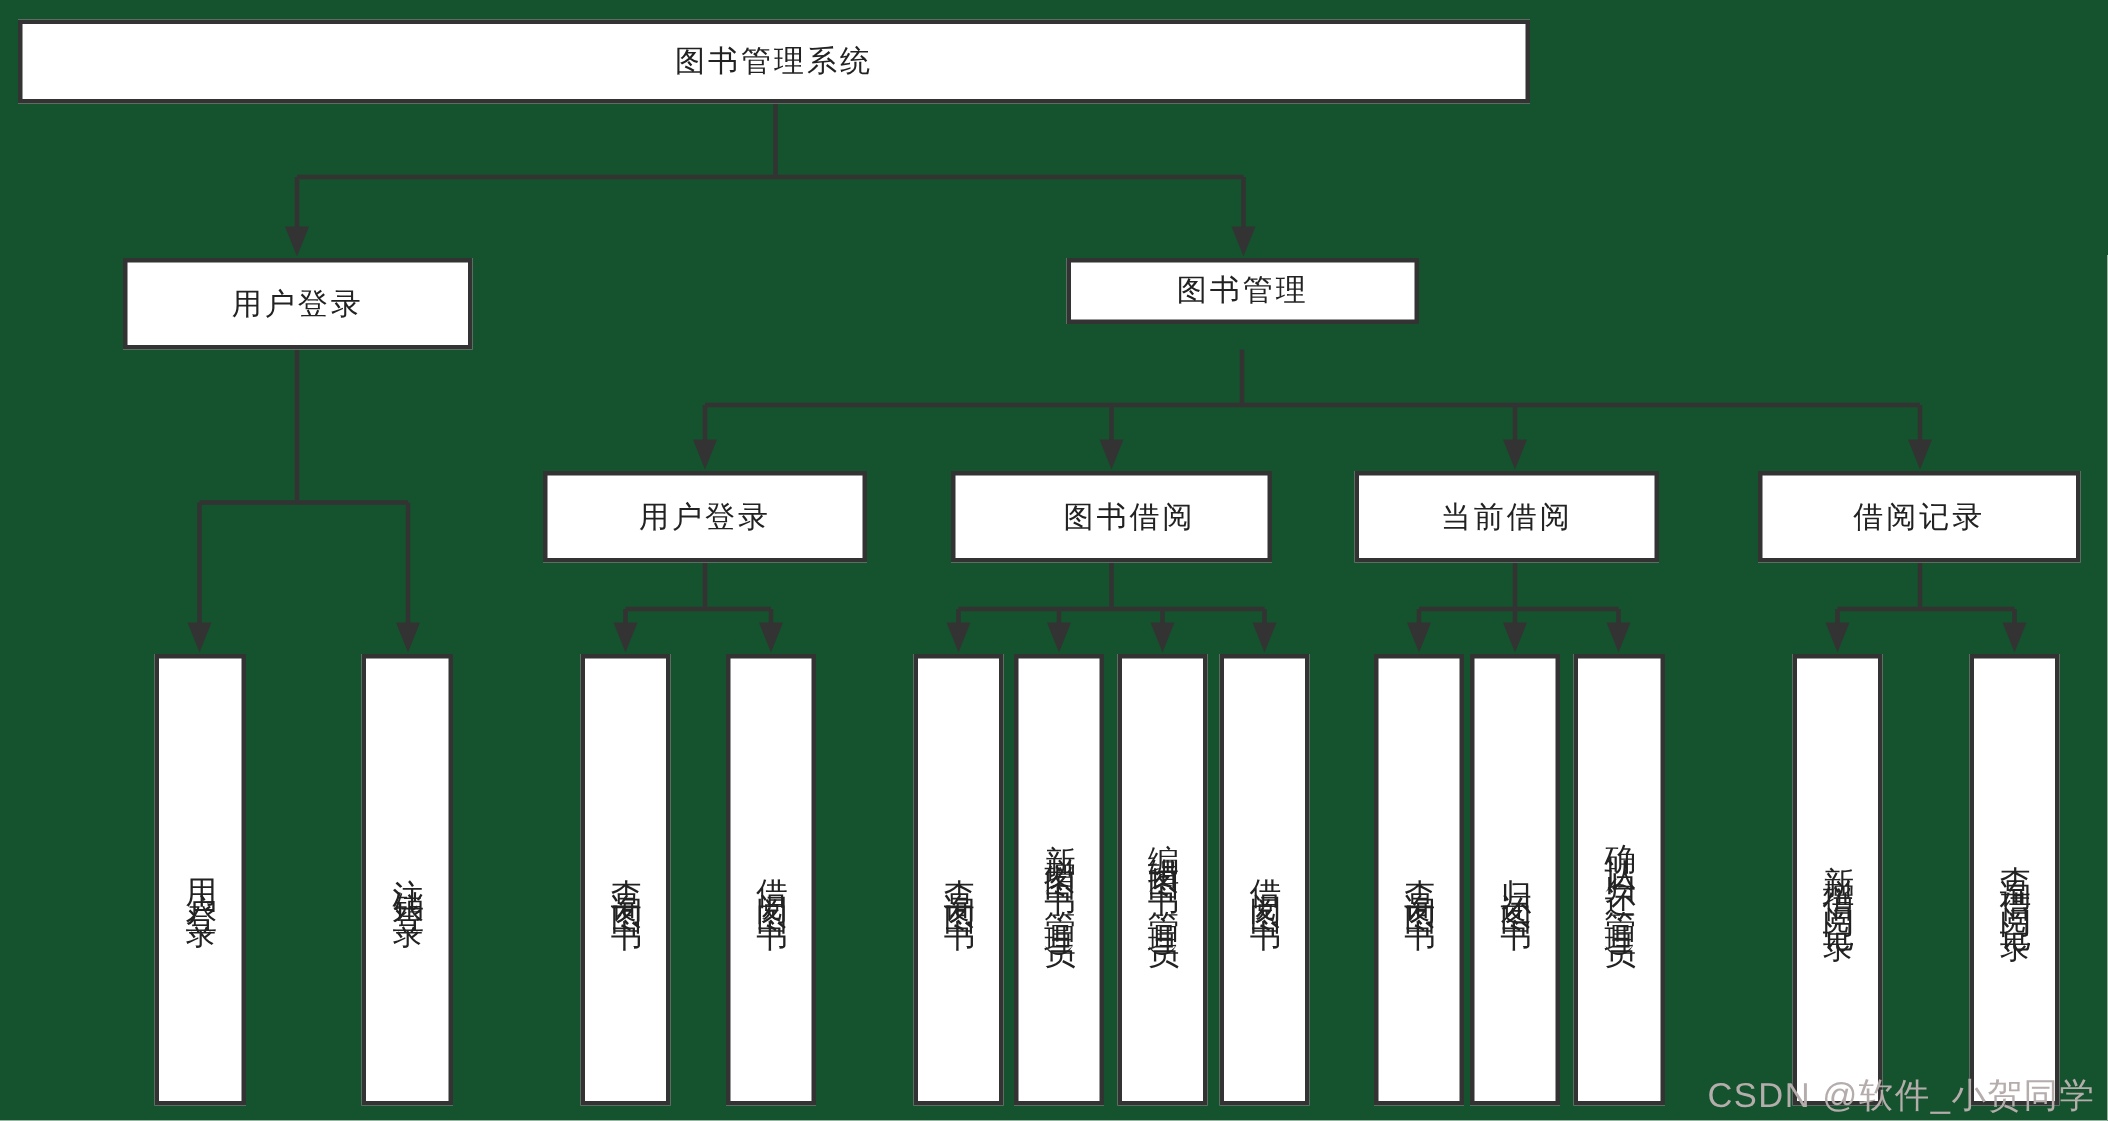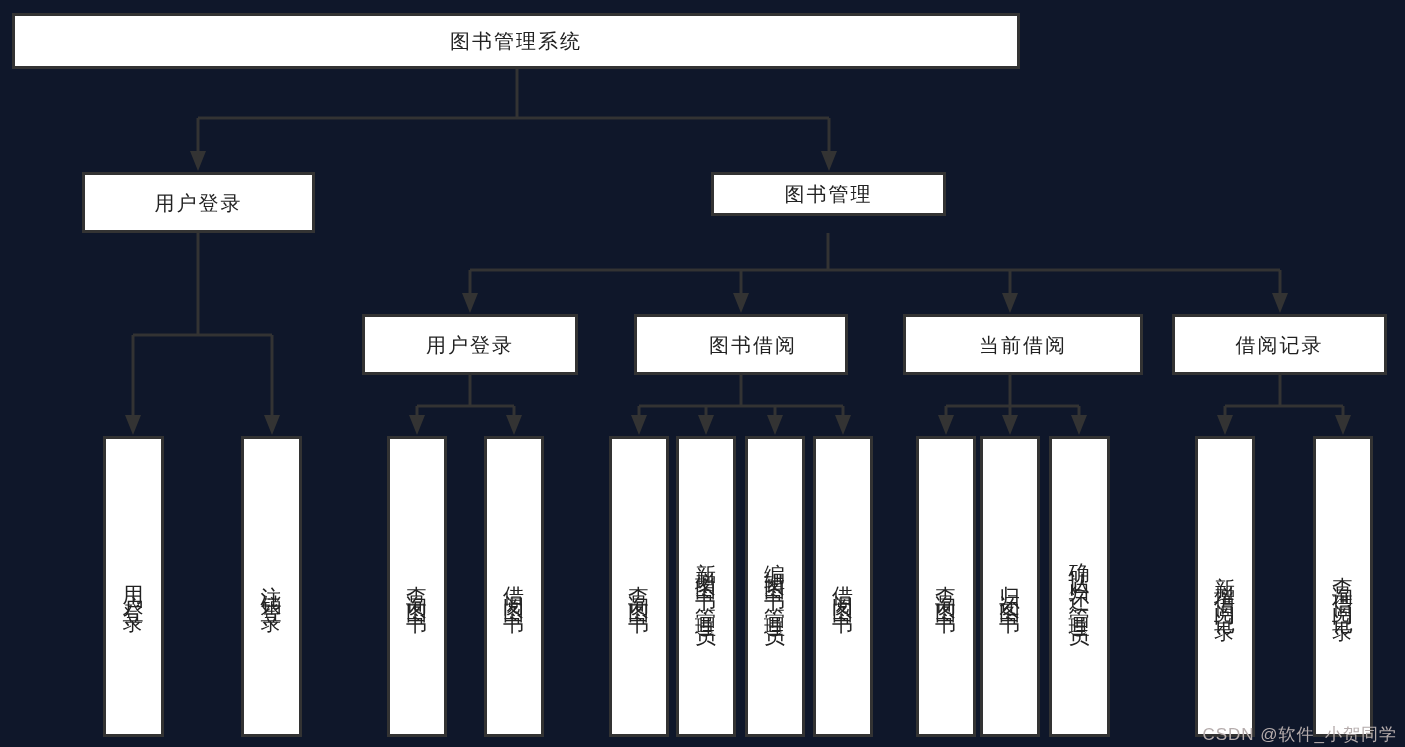--- a/index.html
+++ b/index.html
@@ -5,21 +5,21 @@
   html, body {
     margin: 0;
     padding: 0;
     background: #ffffff;
     font-family: "Liberation Sans", "DejaVu Sans", sans-serif;
   }
   .canvas {
     position: relative;
     width: 1405px;
     height: 747px;
-    background: #0f172a;
+    background: #14532d;
     overflow: hidden;
   }
   .connectors {
     position: absolute;
     left: 0;
     top: 0;
     width: 1405px;
     height: 747px;
   }
   .node {
@@ -43,40 +43,40 @@
     text-orientation: mixed;
     letter-spacing: 9px;
     font-size: 21px;
   }
   
   .nd-root   { left: 12px;   top: 13px;  width: 1008px; height: 56px; }
   .nd-l2a    { left: 82px;   top: 172px; width: 233px;  height: 61px; }
   .nd-l2b    { left: 711px;  top: 172px; width: 235px;  height: 44px; }
   .nd-l3a    { left: 362px;  top: 314px; width: 216px;  height: 61px; }
   .nd-l3b    { left: 634px;  top: 314px; width: 214px;  height: 61px; padding-left: 24px; }
-  .nd-l3c    { left: 903px;  top: 314px; width: 240px;  height: 61px; }
+  .nd-l3c    { left: 903px;  top: 314px; width: 203px;  height: 61px; }
   .nd-l3d    { left: 1172px; top: 314px; width: 215px;  height: 61px; }
   .nd-u1     { left: 103px;  top: 436px; width: 61px;   height: 301px; }
   .nd-u2     { left: 241px;  top: 436px; width: 61px;   height: 301px; }
   .nd-r1     { left: 387px;  top: 436px; width: 60px;   height: 301px; }
   .nd-r2     { left: 484px;  top: 436px; width: 60px;   height: 301px; }
   .nd-b1     { left: 609px;  top: 436px; width: 60px;   height: 301px; }
   .nd-b2     { left: 676px;  top: 436px; width: 60px;   height: 301px; }
   .nd-b3     { left: 745px;  top: 436px; width: 60px;   height: 301px; }
   .nd-b4     { left: 813px;  top: 436px; width: 60px;   height: 301px; }
   .nd-c1     { left: 916px;  top: 436px; width: 60px;   height: 301px; }
   .nd-c2     { left: 980px;  top: 436px; width: 60px;   height: 301px; }
   .nd-c3     { left: 1049px; top: 436px; width: 61px;   height: 301px; }
   .nd-o1     { left: 1195px; top: 436px; width: 60px;   height: 301px; }
   .nd-o2     { left: 1313px; top: 436px; width: 60px;   height: 301px; }
   .watermark {
     position: absolute;
     right: 8px;
     bottom: 1px;
-    font-size: 17px;
+    font-size: 23px;
     color: #b5acac;
     letter-spacing: 1px;
     white-space: nowrap;
   }
 </style>
 </head>
 <body>
 
 <div class="canvas">
 

